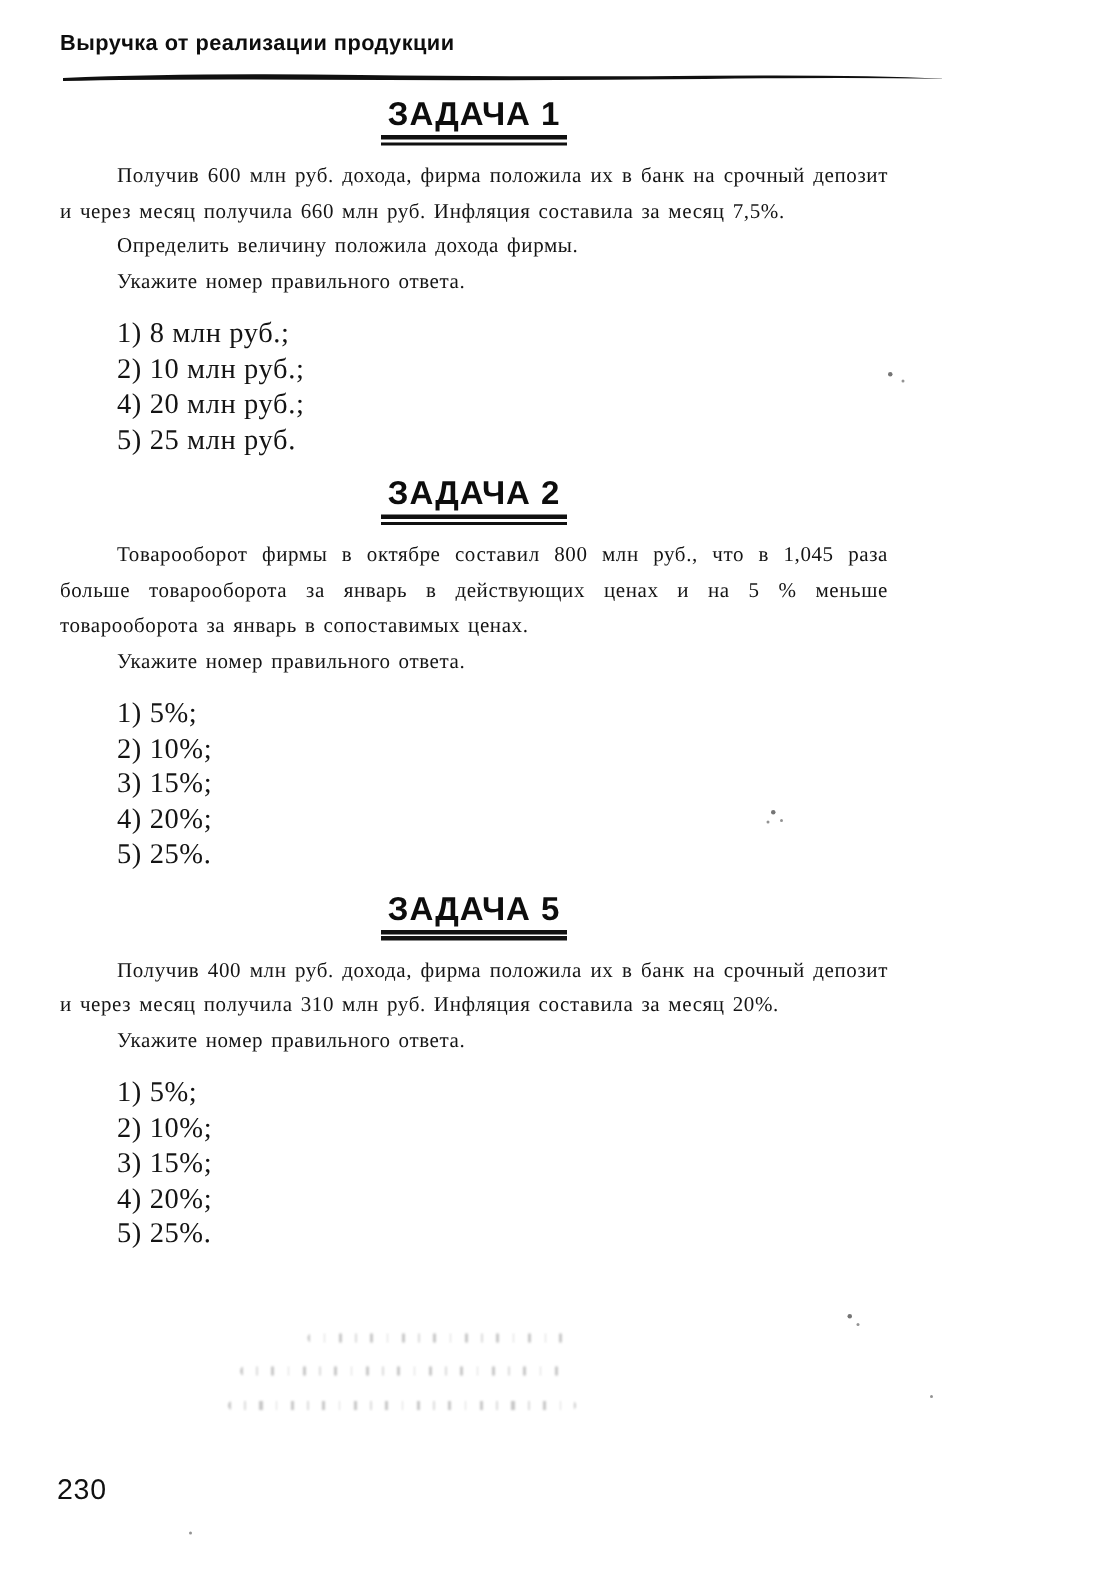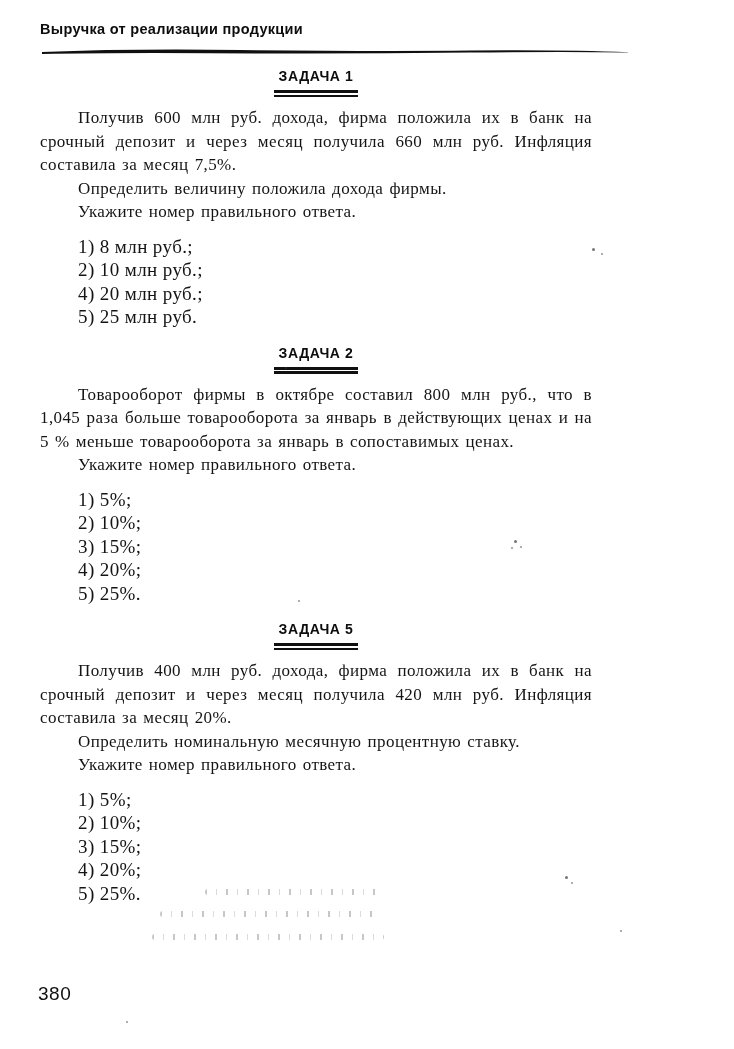--- a/index.html
+++ b/index.html
@@ -25,38 +25,38 @@
   }
   .header-rule { display: block; margin-top: 6px; }
 
   .title-row { text-align: center; margin-top: 12px; height: 30px; }
   .section-1 .title-row { margin-top: 4px; }
   .task-title {
     display: inline-block;
     position: relative;
     font-family: "Liberation Sans", sans-serif;
     font-weight: bold;
-    font-size: 14px;
+    font-size: 22px;
     letter-spacing: 0.6px;
     line-height: 24px;
     padding: 0 5px 2px 5px;
     border-bottom: 3px solid #101010;
     color: #0d0d0d;
   }
   .task-title::after {
     content: "";
     position: absolute;
     left: 0; right: 0; bottom: -7px;
     height: 2.5px;
     background: #101010;
   }
 
   .para {
     margin: 0;
-    font-size: 17px;
+    font-size: 14px;
     line-height: 23.5px;
     letter-spacing: 0.4px;
     word-spacing: 1.5px;
     text-align: justify;
     text-indent: 38px;
   }
   .para.lead { margin-top: 12px; }
 
   .options { margin: 11px 0 0 38px; }
   .option {
@@ -134,22 +134,21 @@
         <div class="option">3) 15%;</div>
         <div class="option">4) 20%;</div>
         <div class="option">5) 25%.</div>
       </div>
     </section>
 
     <section class="section-3">
       <div class="title-row">
         <span class="task-title">ЗАДАЧА 5</span>
       </div>
-      <p class="para lead">Получив 400 млн руб. дохода, фирма положила их в банк на срочный депозит и через месяц получила 420 млн руб. Инфляция составила за месяц 20%.</p>
-      <p class="para">Определить номинальную месячную процентную ставку.</p>
+      <p class="para lead">Получив 400 млн руб. дохода, фирма положила их в банк на срочный депозит и через месяц получила 310 млн руб. Инфляция составила за месяц 20%.</p>
       <p class="para">Укажите номер правильного ответа.</p>
       <div class="options">
         <div class="option">1) 5%;</div>
         <div class="option">2) 10%;</div>
         <div class="option">3) 15%;</div>
         <div class="option">4) 20%;</div>
         <div class="option">5) 25%.</div>
       </div>
     </section>
 
@@ -163,14 +162,14 @@
   <div class="speck small" style="left:298px; top:600px;"></div>
   <div class="speck small" style="left:285px; top:367px;"></div>
   <div class="speck" style="left:565px; top:876px;"></div>
   <div class="speck small" style="left:571px; top:882px;"></div>
   <div class="speck small" style="left:620px; top:930px;"></div>
   <div class="speck small" style="left:126px; top:1021px;"></div>
   <div class="smudge-row" style="left:205px; top:889px; width:175px;"></div>
   <div class="smudge-row" style="left:160px; top:911px; width:215px;"></div>
   <div class="smudge-row" style="left:152px; top:934px; width:232px;"></div>
 
-  <div class="page-number">380</div>
+  <div class="page-number">230</div>
 </div>
 
 </body></html>

